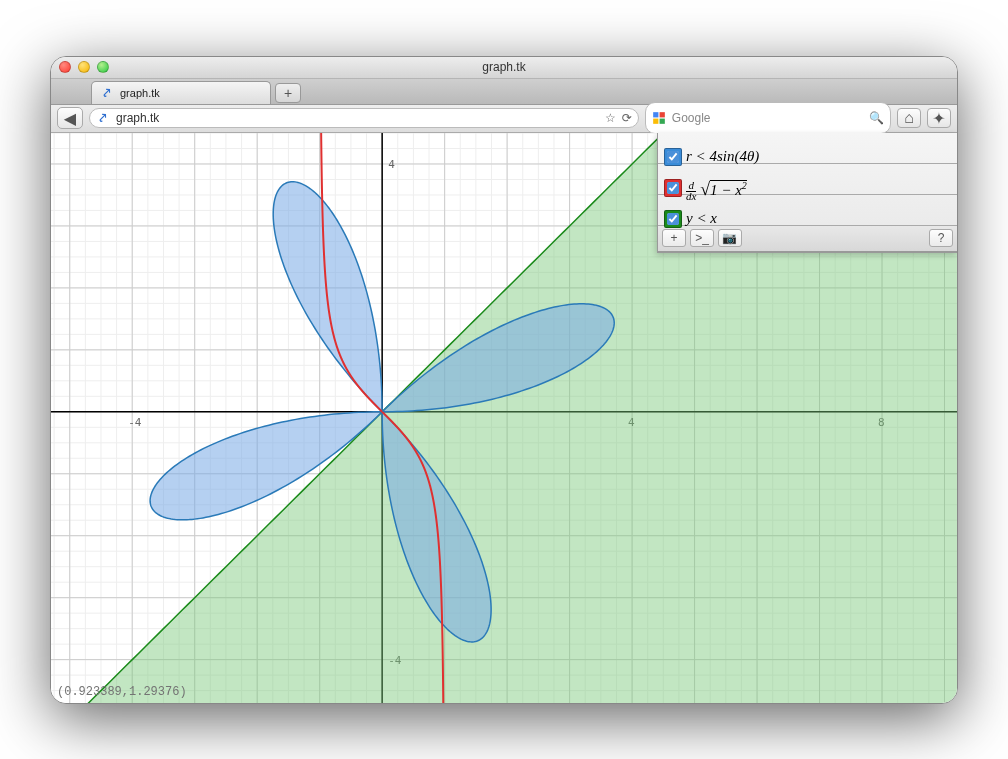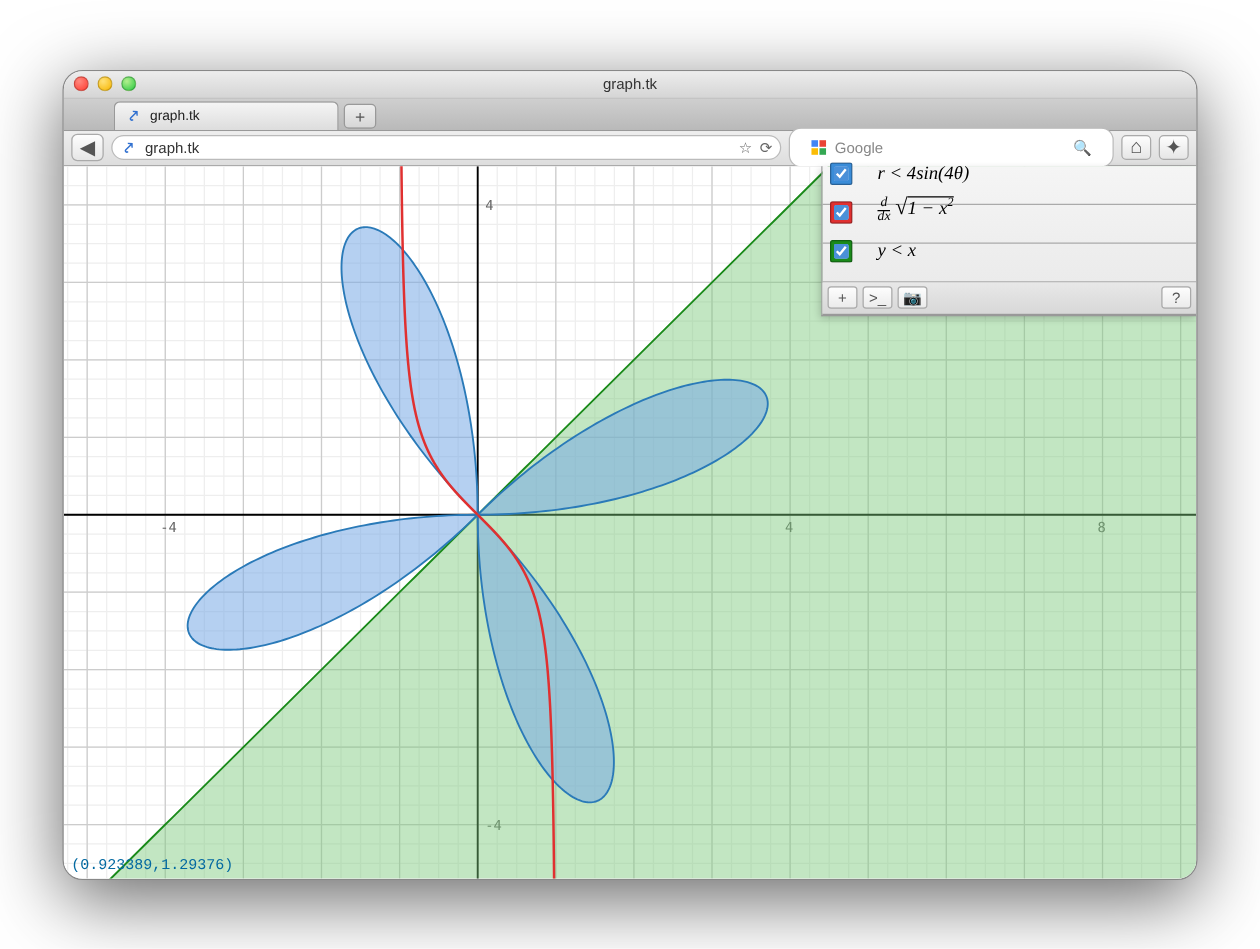--- a/index.html
+++ b/index.html
@@ -15,34 +15,34 @@
     .title { font-size: 12px; color: #333; }
     .tabbar { height: 26px; background: linear-gradient(#cfcfcf,#b9b9b9); border-bottom: 1px solid #999; display: flex; align-items: flex-end; padding: 0 8px 0 40px; gap: 4px; }
     .tab { height: 23px; min-width: 180px; background: linear-gradient(#f5f5f5,#ddd); border: 1px solid #999; border-bottom: none; border-radius: 5px 5px 0 0; display: flex; align-items: center; padding: 0 20px 0 8px; gap: 6px; font-size: 11px; color:#222; position:relative; }
     .tab .favicon { width: 14px; height: 14px; display: inline-flex; align-items: center; justify-content: center; color:#3070d0; font-weight:bold; font-size:12px;}
     .newtab { width: 26px; height: 20px; background: linear-gradient(#eee,#d6d6d6); border:1px solid #999; border-radius:4px; display:flex;align-items:center;justify-content:center; font-size:14px; color:#555; margin-bottom:1px;}
     .urlbar { height: 28px; background: linear-gradient(#eee,#ddd); border-bottom:1px solid #aaa; display:flex;align-items:center;padding:0 6px;gap:6px; }
     .nav-back { width:26px; height:22px; border:1px solid #aaa; border-radius:5px; background:linear-gradient(#fdfdfd,#e6e6e6); display:flex;align-items:center;justify-content:center; color:#555;}
     .urlfield { flex:3; height:20px; background:#fff; border:1px solid #bbb; border-radius:10px; display:flex;align-items:center; padding:0 6px; font-size:12px; color:#333; gap:6px; }
     .urlfield .spacer{flex:1;}
     .urlfield .favicon{width:14px;height:14px;color:#3070d0;font-weight:bold;font-size:12px;display:inline-flex;align-items:center;justify-content:center;}
-    .searchfield { flex:1.3; height:32px; background:#fff; border:1px solid #bbb; border-radius:10px; display:flex;align-items:center; padding:0 16px; gap:6px; color:#888;font-size:12px;}
+    .searchfield { flex:1.3; height:32px; background:#fff; border:1px solid #bbb; border-radius:10px; display:flex;align-items:center; padding:0 6px; gap:6px; color:#888;font-size:12px;}
     .searchfield .glogo{width:14px;height:14px;}
     .toolbtn { width:24px;height:20px;border:1px solid #aaa;border-radius:4px;background:linear-gradient(#fdfdfd,#e6e6e6);display:flex;align-items:center;justify-content:center;color:#555;}
     .content { position:relative; height: 570px; background:#fff; }
     #graph-svg { width:100%; height:100%; display:block; }
     .panel { position:absolute; top:0; right:0; width:300px; background:linear-gradient(#f5f5f5,#e8e8e8); border-left:1px solid #999;border-bottom:1px solid #999;box-shadow:-1px 2px 6px rgba(0,0,0,.2); font-size:14px; }
-    .eqrow { display:flex; align-items:flex-end; gap:20px; height:30px; border-bottom:1px solid #aaa; padding:15px 6px;}
+    .eqrow { display:flex; align-items:flex-start; gap:4px; height:30px; border-bottom:1px solid #aaa; padding:15px 6px;}
     .eqrow .swatch { width:18px;height:18px;border-radius:2px; display:flex;align-items:center;justify-content:center;border:1px solid rgba(0,0,0,.3);}
     .eqrow input[type=checkbox]{accent-color:#4a90d9;width:12px;height:12px;}
     .eqrow .formula{font-family:"Times New Roman",serif;font-style:italic;font-size:15px;color:#000;}
     .panel-toolbar{height:26px;display:flex;align-items:center;gap:4px;padding:0 4px;background:linear-gradient(#e8e8e8,#d8d8d8);border-bottom:1px solid #999;}
     .ptbtn{width:24px;height:18px;border:1px solid #aaa;border-radius:3px;background:linear-gradient(#fdfdfd,#ebebeb);display:flex;align-items:center;justify-content:center;font-size:12px;color:#555;}
     .ptbtn.help{margin-left:auto;}
-    .coords { position:absolute; left:6px; bottom:4px; font-family:"Courier New",monospace; font-size:12px; color:#0369a1; }
+    .coords { position:absolute; left:6px; bottom:4px; font-family:"Courier New",monospace; font-size:12px; color:#737373; }
     .star-icon, .reload-icon, .mag-icon, .home-icon, .bm-icon, .plus-icon, .term-icon, .cam-icon, .q-icon { font-size:12px;color:#666;}
     .subsup{font-size:10px;}
   </style>
 </head>
 <body>
 
 <div class="window-wrap">
   <div class="window">
 
     <div class="titlebar">

